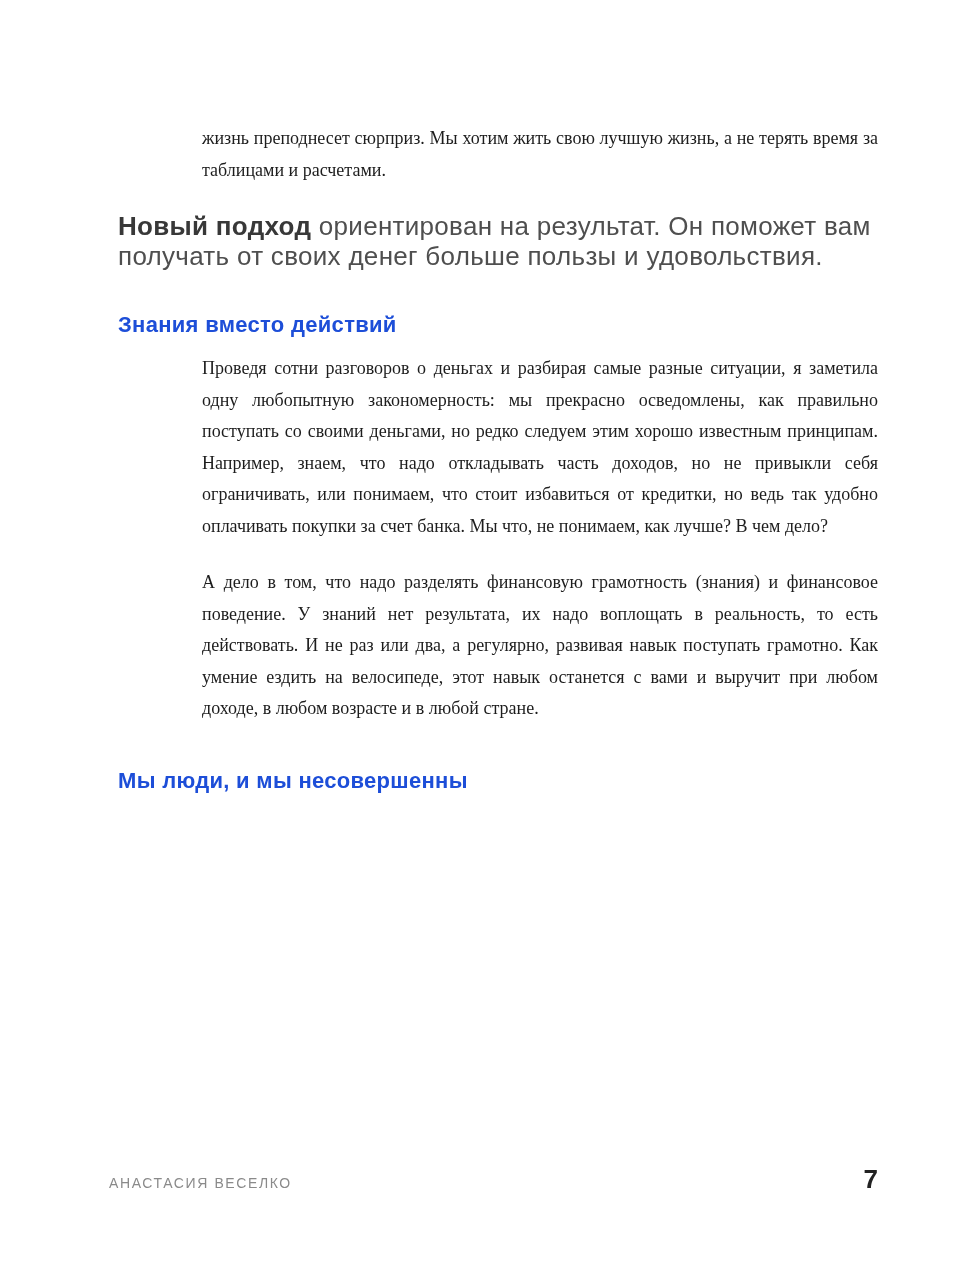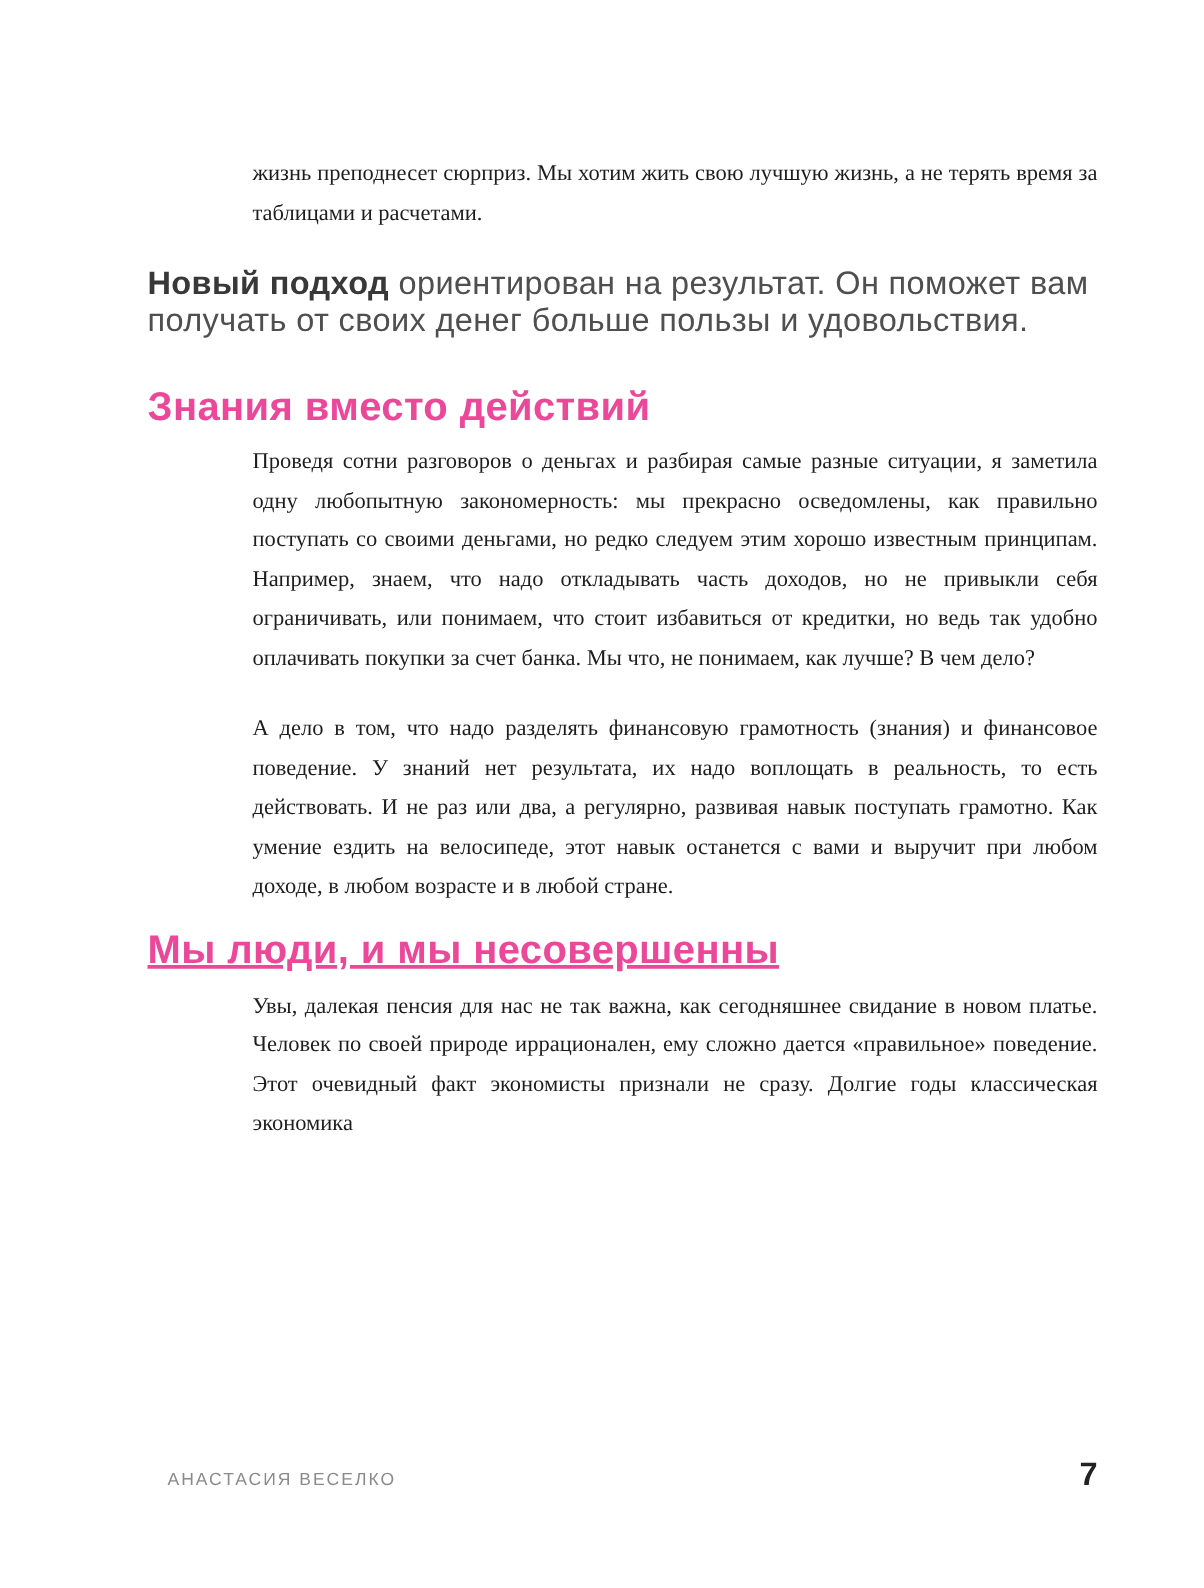--- a/index.html
+++ b/index.html
@@ -42,38 +42,38 @@
     letter-spacing: 0.3px;
     color: #4f4f4f;
     text-align: left;
   }
   p.callout strong {
     font-weight: 700;
     color: #383838;
   }
   h2.section-heading {
     font-family: "Liberation Sans", sans-serif;
-    font-size: 32px;
+    font-size: 22px;
     line-height: 36px;
     font-weight: 600;
     letter-spacing: 0.3px;
-    color: #ec4899;
+    color: #1d4ed8;
   }
   
   .m-callout1   { margin-top: 25px; }
   .m-heading1   { margin-top: 36px; }
   .m-para1      { margin-top: 10px; }
   .m-para2      { margin-top: 25px; }
   .m-callout2   { margin-top: 18px; }
-  .m-heading2   { margin-top: 16px; text-decoration: underline; }
+  .m-heading2   { margin-top: 38px; }
   .m-para3      { margin-top: 12px; }
 
   .footer {
     position: absolute;
-    left: 134px;
+    left: 109px;
     right: 85px;
     top: 1164px;
     display: flex;
     justify-content: space-between;
     align-items: baseline;
   }
   .footer .author {
     font-family: "Liberation Sans", sans-serif;
     font-size: 14px;
     letter-spacing: 1.6px;
@@ -100,21 +100,20 @@
 
     <h2 class="section-heading m-heading1">Знания вместо действий</h2>
 
     <p class="body-serif m-para1">Проведя сотни разговоров о деньгах и разбирая самые разные ситуации, я заметила одну любопытную закономерность: мы прекрасно осведомлены, как правильно поступать со своими деньгами, но редко следуем этим хорошо известным принципам. Например, знаем, что надо откладывать часть доходов, но не привыкли себя ограничивать, или понимаем, что стоит избавиться от кредитки, но ведь так удобно оплачивать покупки за счет банка. Мы что, не понимаем, как лучше? В чем дело?</p>
 
     <p class="body-serif m-para2">А дело в том, что надо разделять финансовую грамотность (знания) и финансовое поведение. У знаний нет результата, их надо воплощать в реальность, то есть действовать. И не раз или два, а регулярно, развивая навык поступать грамотно. Как умение ездить на велосипеде, этот навык останется с вами и выручит при любом доходе, в любом возрасте и в любой стране.</p>
 
 
     <h2 class="section-heading m-heading2">Мы люди, и мы несовершенны</h2>
 
-    <p class="body-serif m-para3">Увы, далекая пенсия для нас не так важна, как сегодняшнее свидание в новом платье. Человек по своей природе иррационален, ему сложно дается «правильное» поведение. Этот очевидный факт экономисты признали не сразу. Долгие годы классическая экономика</p>
 
   </main>
 
   <footer class="footer">
     <span class="author">АНАСТАСИЯ ВЕСЕЛКО</span>
     <span class="page-num">7</span>
   </footer>
 
 </div>
 

